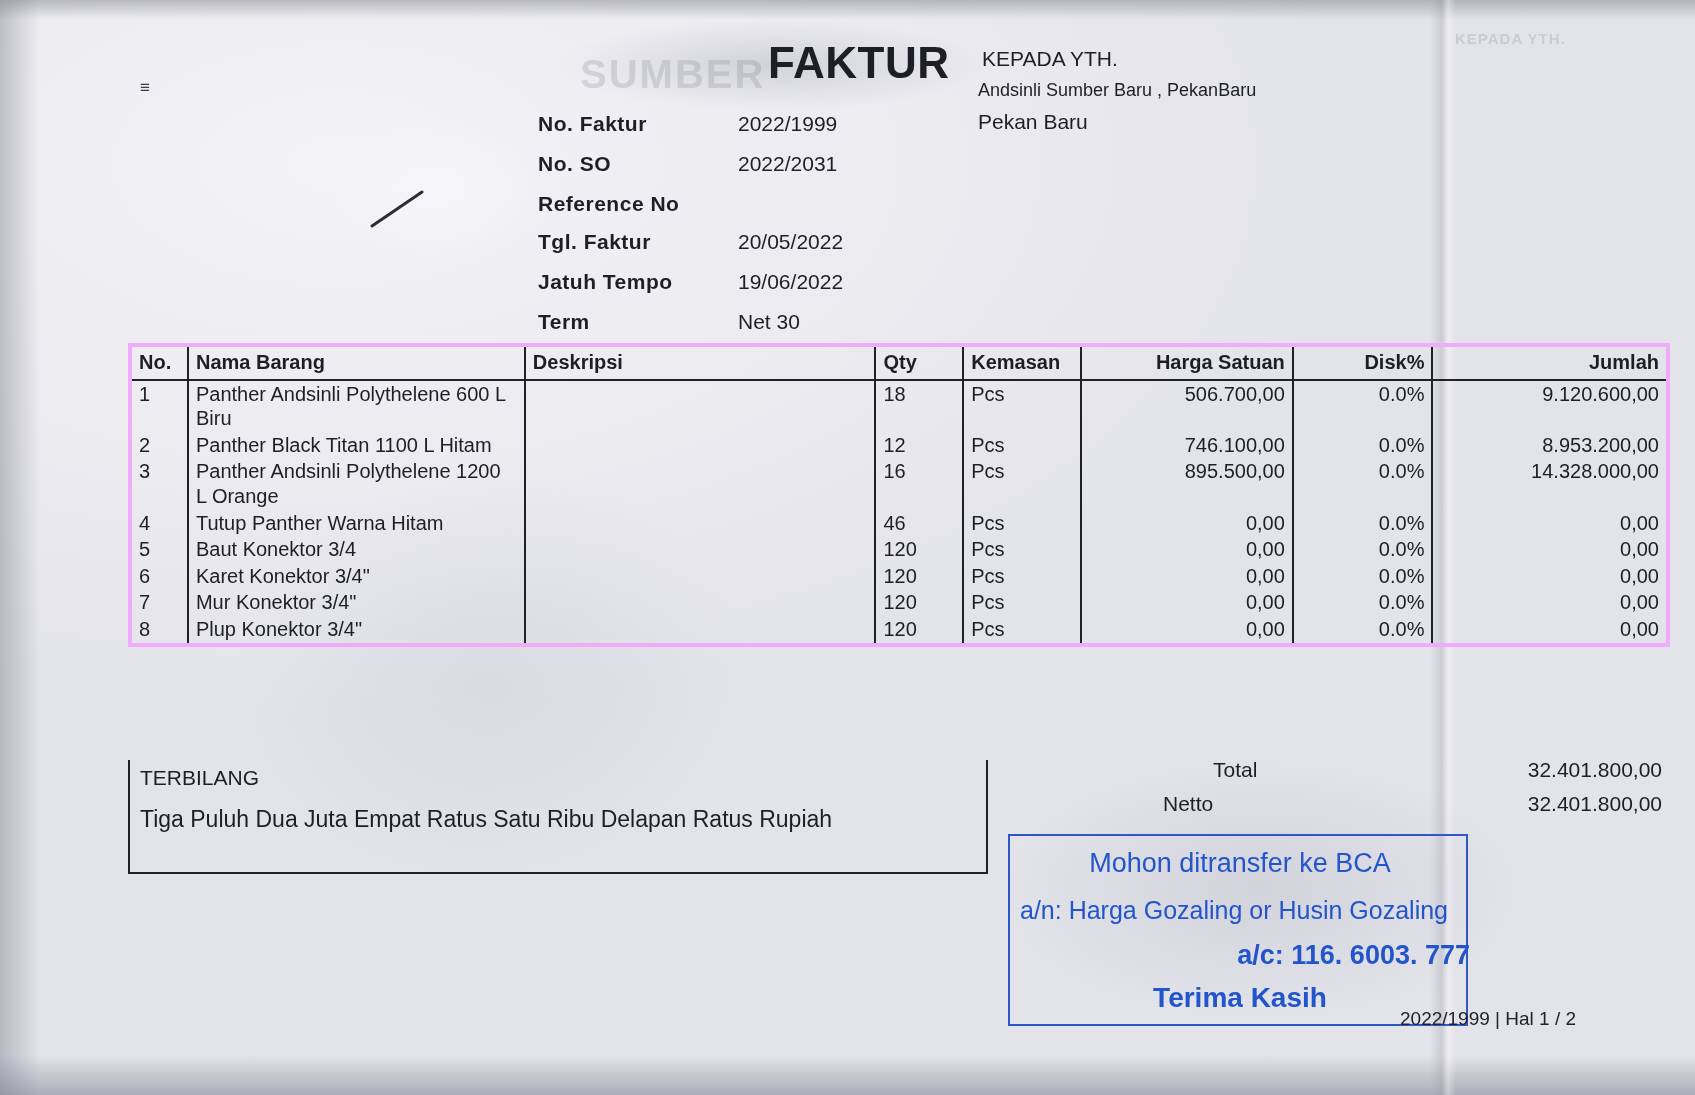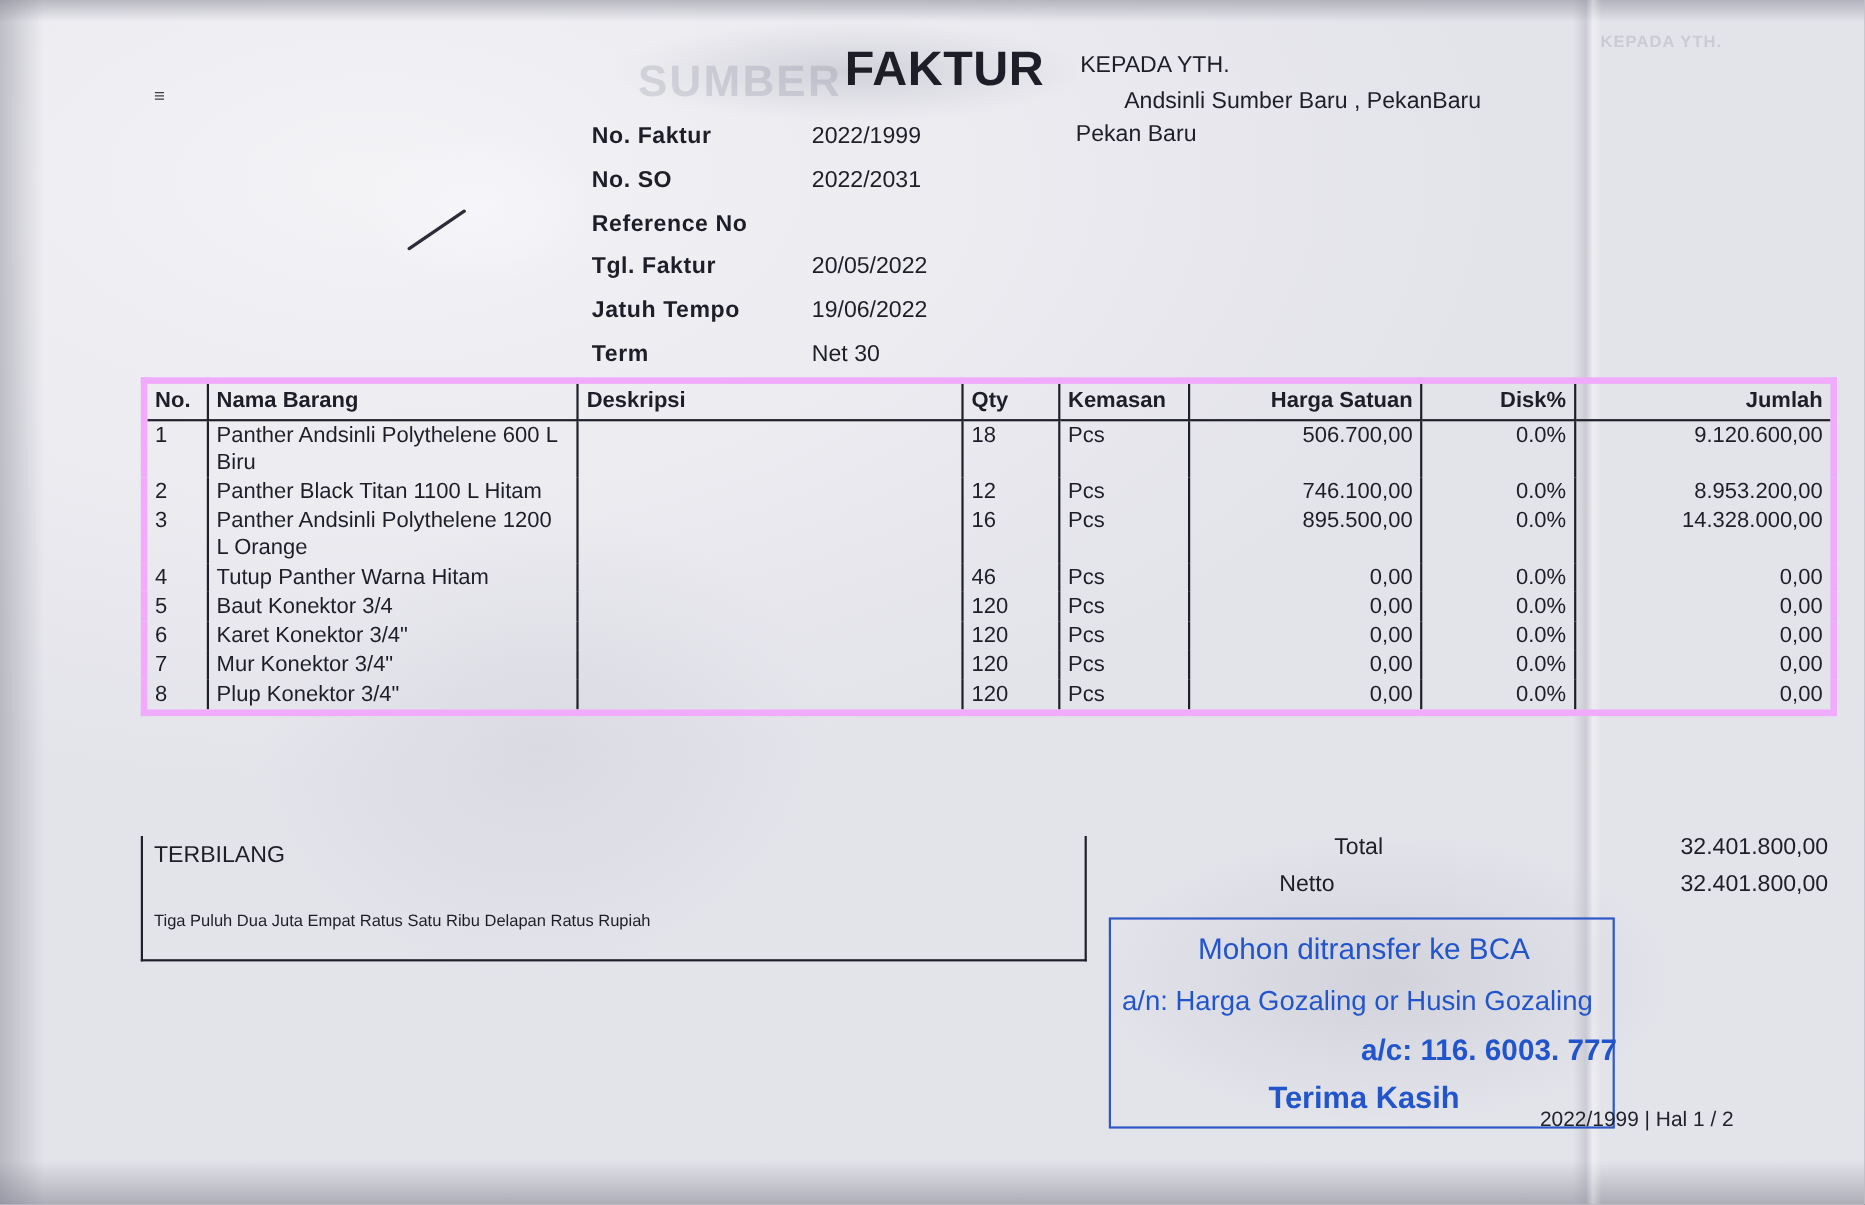--- a/index.html
+++ b/index.html
@@ -107,22 +107,21 @@
   }
 
   #recipient-label {
     position: absolute;
     left: 982px; top: 47px;
     font-size: 21px;
   }
   #recipient-line1 {
     position: absolute;
     left: 978px; top: 80px;
-    font-size: 21px;
-    margin-left: 44px;
+    font-size: 18px;
   }
   #recipient-line2 {
     position: absolute;
     left: 978px; top: 110px;
     font-size: 21px;
   }
 
   .meta-label {
     position: absolute;
     left: 538px;
@@ -135,21 +134,21 @@
     left: 738px;
     font-size: 21px;
   }
 
   
   #table {
     position: absolute;
     left: 128px;
     top: 343px;
     width: 1542px;
-    border: 6px solid #f0abfc;
+    border: 4px solid #f0abfc;
     border-collapse: collapse;
     background: transparent;
   }
   #table col.c-no    { width: 58px; }
   #table col.c-nama  { width: 338px; }
   #table col.c-desk  { width: 352px; }
   #table col.c-qty   { width: 88px; }
   #table col.c-kem   { width: 118px; }
   #table col.c-harga { width: 212px; }
   #table col.c-disk  { width: 140px; }
@@ -189,23 +188,22 @@
   }
   #terbilang-label {
     position: absolute;
     left: 10px; top: 6px;
     font-size: 21px;
   }
   #terbilang-text {
     position: absolute;
     left: 10px; top: 44px;
     width: 830px;
-    font-size: 15px;
+    font-size: 23px;
     line-height: 1.32;
-    margin-top: 24px;
   }
 
   
   #total-label  { position: absolute; left: 1213px; top: 758px; font-size: 21px; }
   #total-value  { position: absolute; left: 1312px; top: 758px; width: 350px; text-align: right; font-size: 21px; }
   #netto-label  { position: absolute; left: 1163px; top: 792px; font-size: 21px; }
   #netto-value  { position: absolute; left: 1312px; top: 792px; width: 350px; text-align: right; font-size: 21px; }
 
   
   #stamp {

